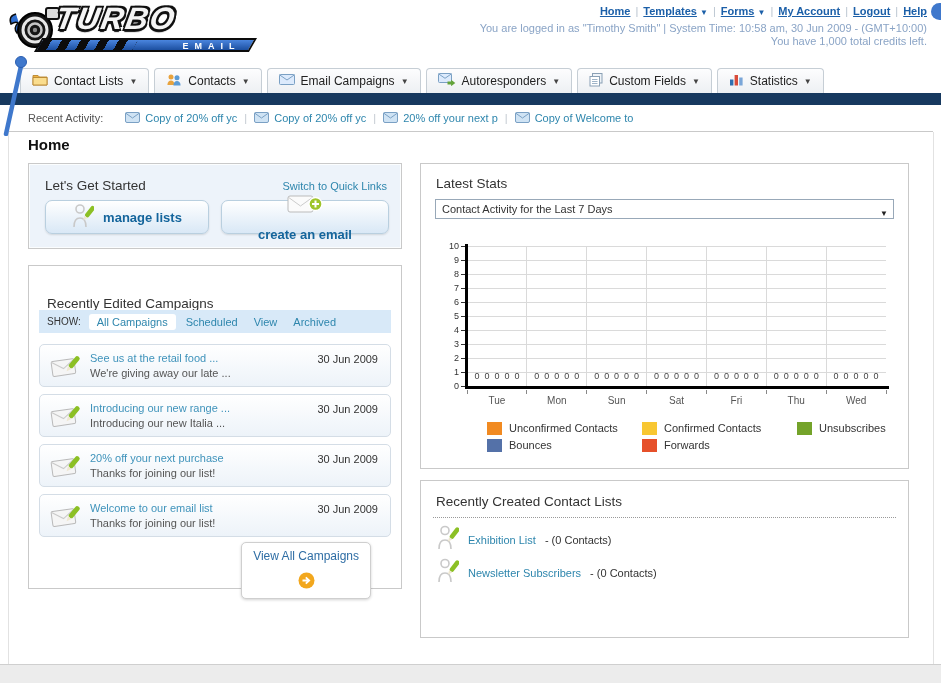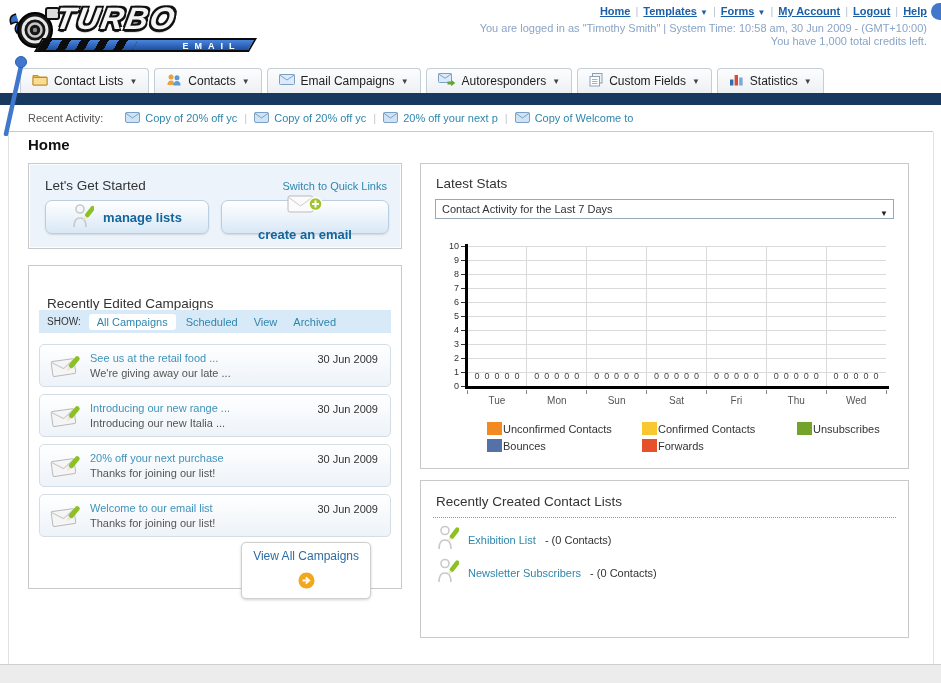--- a/index.html
+++ b/index.html
@@ -87,21 +87,21 @@
 
   
   #stats-panel { left:420px; top:163px; width:489px; height:306px; }
   #stats-panel .panel-title { position:absolute; left:15px; top:12px; }
   .stats-select { position:absolute; left:14px; right:14px; top:35px; height:20px; border:1px solid #98a8b8;
     background:#fff; font-size:11px; color:#333; line-height:18px; padding-left:6px; cursor:pointer; }
   .stats-select .caret { position:absolute; right:5px; top:5px; font-size:8px; color:#222; }
   #chart-holder { position:absolute; left:16px; top:74px; }
   .legend { position:absolute; left:66px; top:258px; display:grid; grid-template-columns:155px 155px 155px;
     row-gap:4px; font-size:11px; color:#333; }
-  .legend-item { display:flex; align-items:center; gap:1px; }
+  .legend-item { display:flex; align-items:flex-start; gap:7px; }
   .swatch { width:15px; height:13px; display:inline-block; }
 
   
   #lists-panel { left:420px; top:480px; width:489px; height:158px; }
   #lists-panel .panel-title { position:absolute; left:15px; top:13px; }
   .dotted { position:absolute; left:12px; right:12px; top:36px; border-bottom:1px dotted #999; }
   .clist { position:absolute; left:16px; top:42px; display:flex; flex-direction:column; }
   .clist-item { display:flex; align-items:center; gap:9px; height:33px; }
   .clist-link { font-size:11px; color:#2e86ad; cursor:pointer; }
   .clist-count { font-size:11px; color:#333; }

